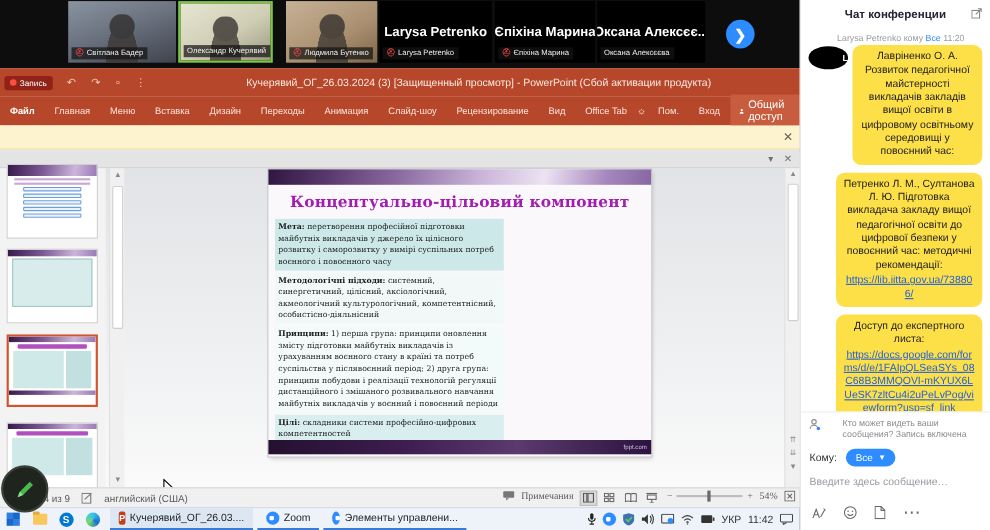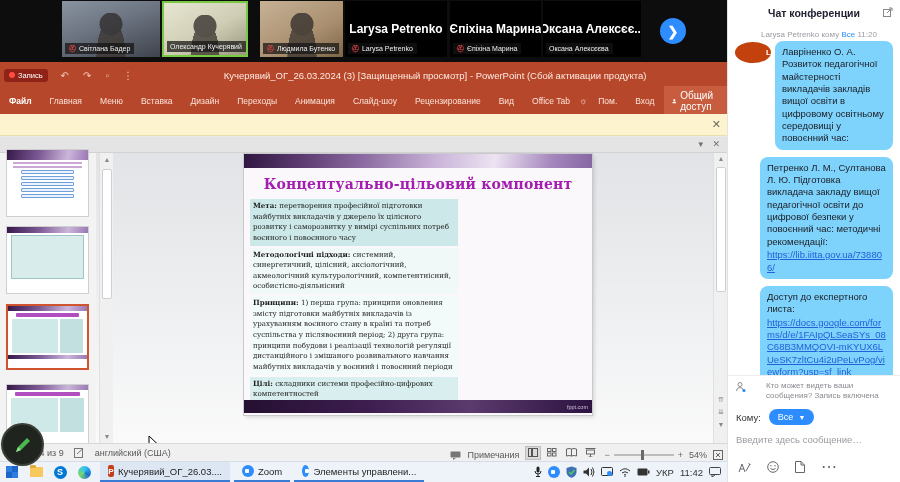--- a/index.html
+++ b/index.html
@@ -90,21 +90,21 @@
 
   .main-sb { position:absolute; left:713px; top:0; width:14px; height:290px; background:#f0f0f1; border-left:1px solid #e0e0e0; }
   .main-sb .sb-thumb { position:absolute; left:2px; top:14px; width:10px; height:125px; background:#fff; border:1px solid #cfcfd2; border-radius:2px; }
 
   .cursor-arrow { position:absolute; left:148px; top:282px; }
 
   
   .statusbar { position:absolute; left:0; top:381px; width:727px; height:18px; background:#f0f0f0;
      border-top:1px solid #d8d8d8; display:flex; align-items:center; font-size:9px; color:#5a5a5a; }
   .statusbar .sp { margin-left:10px; white-space:nowrap; }
-  .sb-right { margin-left:auto; display:flex; align-items:flex-end; gap:6px; margin-right:4px; }
+  .sb-right { margin-left:auto; display:flex; align-items:flex-start; gap:6px; margin-right:4px;font-family:Liberation Serif, serif; }
   .viewbtns { display:flex; gap:3px; align-items:center; }
   .vbtn { width:16px; height:14px; border:1px solid transparent; display:flex; align-items:center; justify-content:center; color:#6a6a6a; }
   .vbtn.active { background:#dadada; border-color:#bdbdbd; }
   .zoom-slider { display:flex; align-items:center; gap:4px; color:#6a6a6a; }
   .zs-track { width:60px; height:2px; background:#bdbdbd; position:relative; }
   .zs-thumb { position:absolute; left:46%; top:-4px; width:3px; height:10px; background:#6a6a6a; }
 
   
   .taskbar { left:0; top:461px; width:727px; height:21px; background:#eef3f9; border-top:1px solid #d5dde5;
      display:flex; align-items:stretch; font-size:9.5px; color:#222; }
@@ -130,24 +130,24 @@
   
   .chat { left:727px; top:0; width:173px; height:482px; background:#fff; border-left:1px solid #e3e3e3;
      display:flex; flex-direction:column; z-index:20; }
   .chat-hdr { height:26px; display:flex; align-items:center; justify-content:center; position:relative;
      font-size:10.5px; font-weight:bold; color:#232333; }
   .popout { position:absolute; right:7px; top:7px; color:#888; }
   .chat-msgs { flex:1; overflow:hidden; padding:2px 7px 0 7px; }
   .msg-meta { font-size:8px; color:#9a9aa2; margin:2px 0 2px 26px; white-space:nowrap; }
   .msg-meta .to-all { color:#2d8cff; }
   .msg-row { display:flex; gap:4px; }
-  .avatar { width:21px; height:21px; border-radius:50%; background:#c2410c; color:#fff; font-size:8px; font-weight:bold;
+  .avatar { width:21px; height:21px; border-radius:50%; background:#000000; color:#fff; font-size:8px; font-weight:bold;
      display:flex; align-items:center; justify-content:center; flex:0 0 auto; margin-top:1px;padding-left:36px; }
-  .bubble { background:#7dd3fc; border-radius:8px; padding:5px 7px; font-size:9.5px; line-height:1.3;
-     color:#1b1b22; margin-bottom:7px; }
+  .bubble { background:#fde047; border-radius:8px; padding:5px 7px; font-size:9.5px; line-height:1.3;
+     color:#1b1b22; margin-bottom:7px;text-align:center; }
   .bubble.cont { margin-left:25px; }
   .bubble .link { color:#2460d8; text-decoration:underline; word-break:break-all; display:block; margin-top:1px; }
   .chat-foot { border-top:1px solid #ededed; padding:5px 8px 4px 8px; }
   .privacy { display:flex; gap:20px; font-size:8px; color:#8b8b92; line-height:1.25; }
   .kome-row { display:flex; align-items:center; gap:8px; margin-top:8px; font-size:9.5px; color:#333; }
   .vse-pill { background:#2d8cff; color:#fff; font-size:9px; padding:3px 9px; border-radius:10px; display:flex; gap:5px; align-items:center; }
   .chat-input { width:100%; border:none; outline:none; font-size:9.5px; color:#333; margin-top:9px; font-family:"Liberation Sans",sans-serif; }
   .chat-input::placeholder { color:#9a9aa2; }
   .chat-tools { display:flex; gap:16px; color:#66666e; margin:10px 0 2px 2px; align-items:center; }
 

